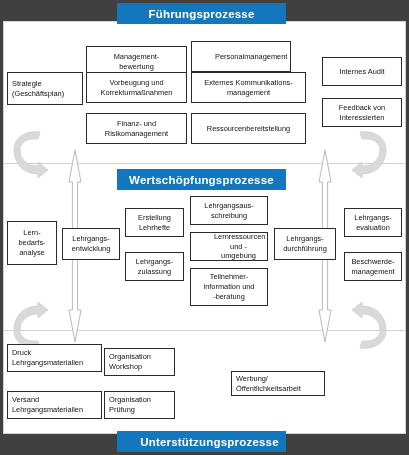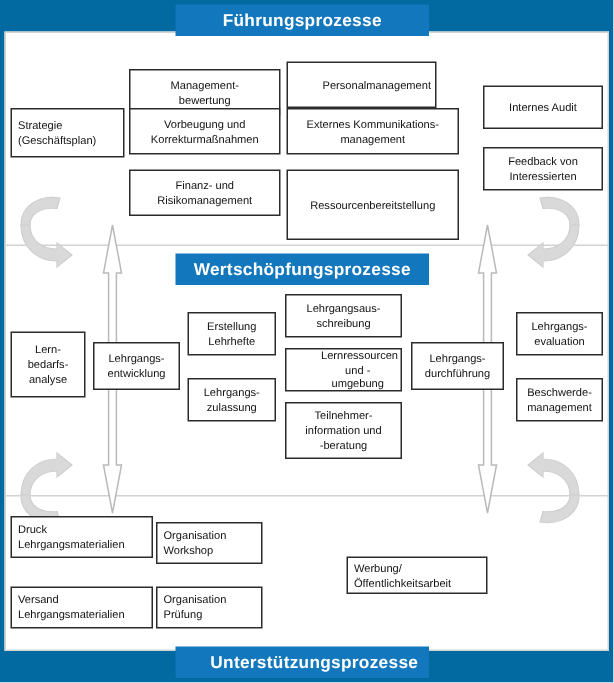--- a/index.html
+++ b/index.html
@@ -5,21 +5,21 @@
   html,body{margin:0;padding:0;background:#ffffff;}
   body{
     font-family:"Liberation Sans", sans-serif;
     -webkit-font-smoothing:antialiased;
   }
   #diagram{
     position:relative;
     width:409px;
     height:455px;
     overflow:hidden;
-    background:#0369a1;
+    background:#404040;
   }
 
   
   .frame{
     position:absolute;
     left:3px; top:21px;
     width:403px; height:413px;
     border:1px solid #d2d2d2;
     box-sizing:border-box;
     background:#ffffff;
@@ -146,21 +146,21 @@
   </div>
 
   <div class="box center" style="left:322px; top:98px; width:80px; height:29px;">
     <span class="txt">Feedback von<br>Interessierten</span>
   </div>
 
   <div class="box center" style="left:86px; top:113px; width:101px; height:31px;">
     <span class="txt">Finanz- und<br>Risikomanagement</span>
   </div>
 
-  <div class="box center" style="left:191px; top:113px; width:115px; height:47px;">
+  <div class="box center" style="left:191px; top:113px; width:115px; height:31px;">
     <span class="txt">Ressourcenbereitstellung</span>
   </div>
 
   <div class="banner" style="left:117px; top:169px; width:169px; height:21px;">Wertschöpfungsprozesse</div>
 
   <div class="box center" style="left:7px; top:221px; width:50px; height:44px;">
     <span class="txt">Lern-<br>bedarfs-<br>analyse</span>
   </div>
 
   <div class="box center" style="left:62px; top:228px; width:58px; height:32px;">

